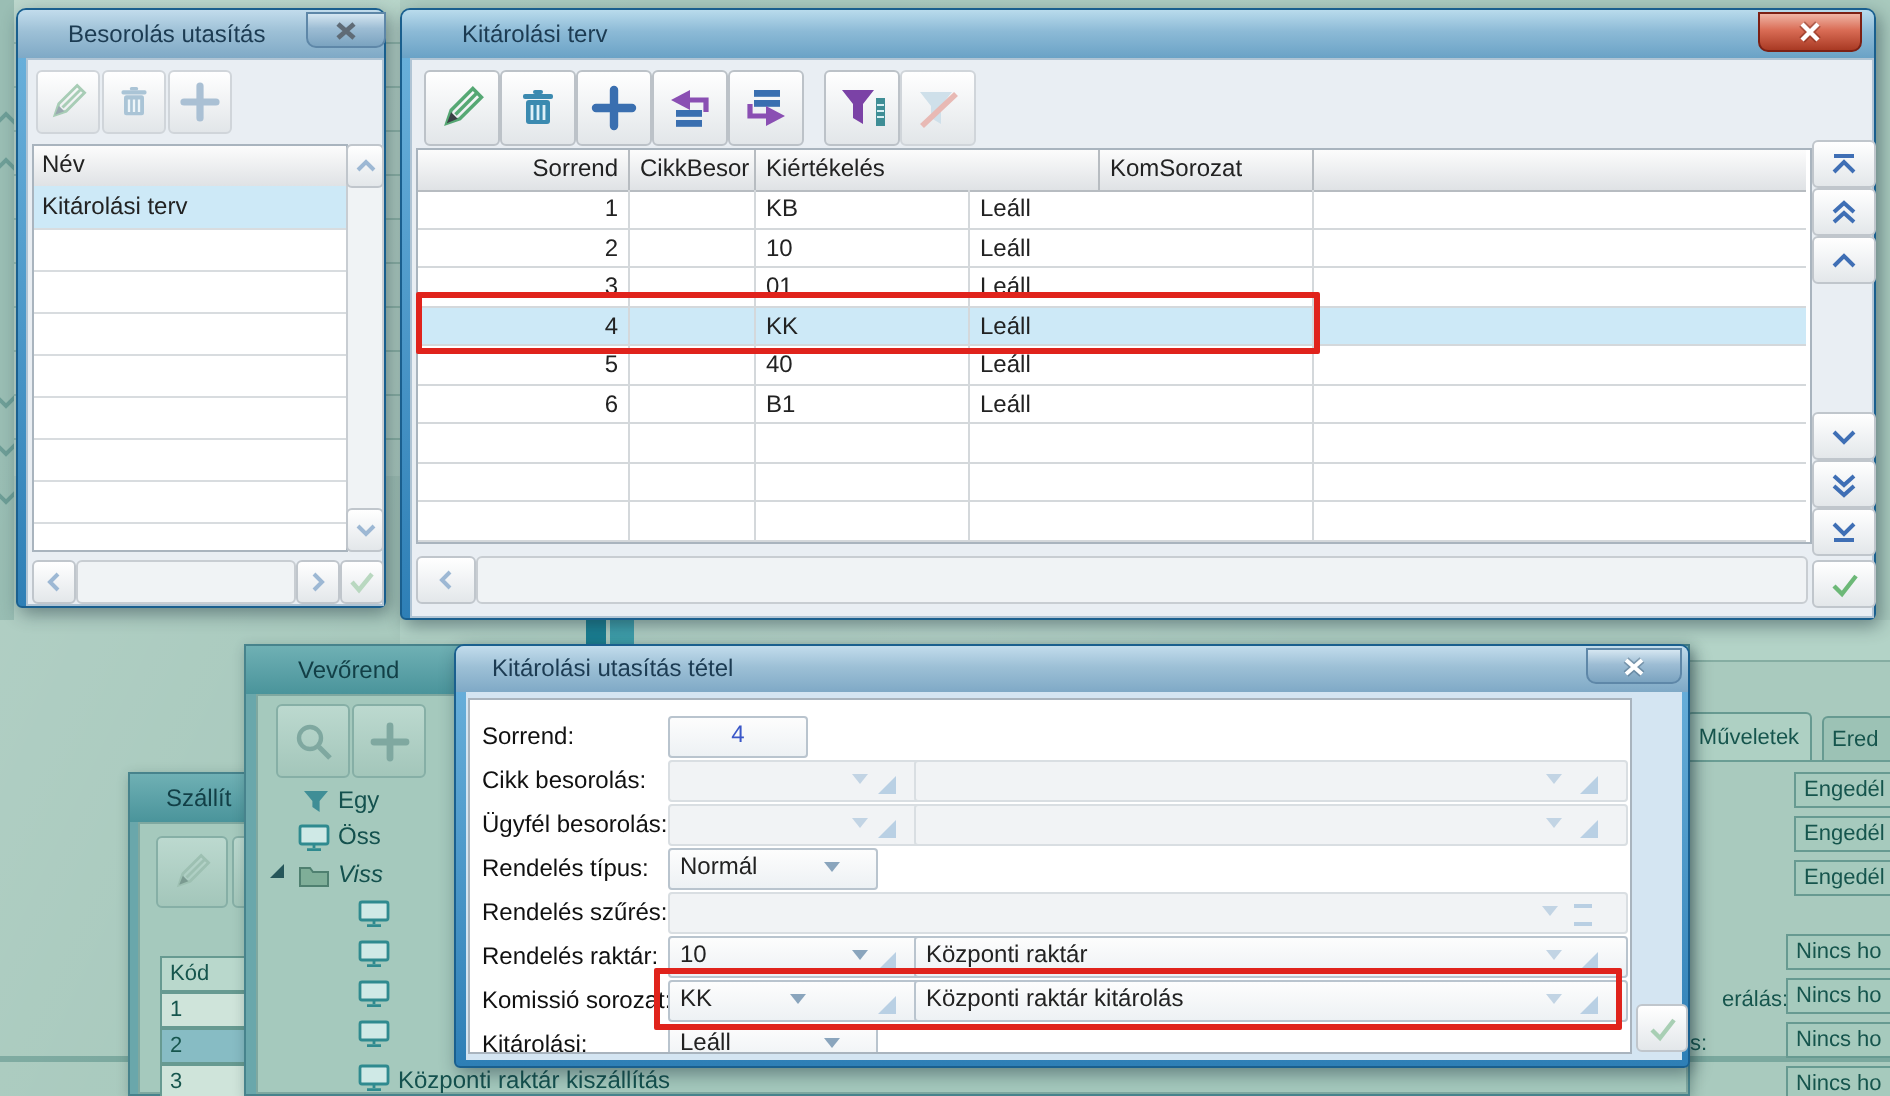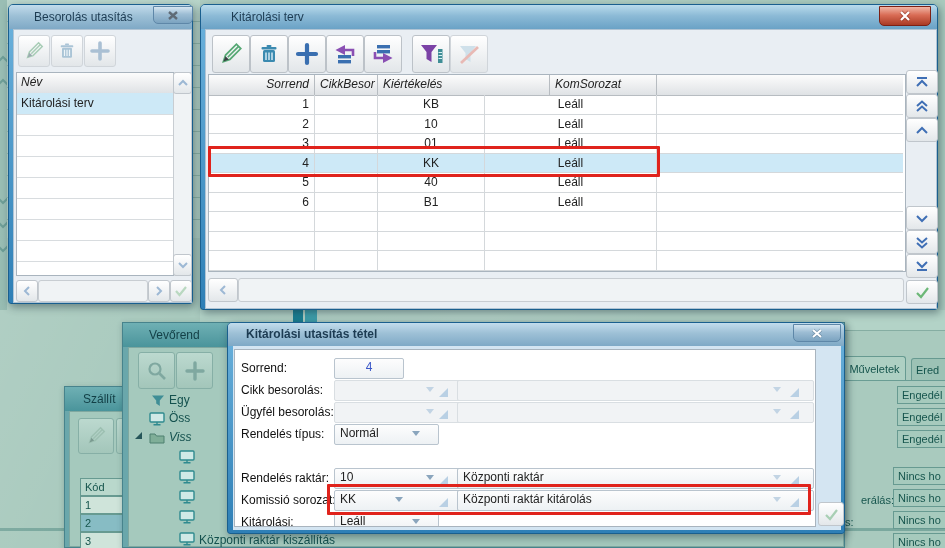--- a/index.html
+++ b/index.html
@@ -18,27 +18,27 @@
   .closebtn{position:absolute;border-radius:0 0 5px 5px;border:1px solid #5e87a8;
     background:linear-gradient(#d5e6f1,#9dbdd4 45%,#7ba3c0);display:flex;align-items:center;justify-content:center;}
   .closebtn.red{border-color:#7c2014;background:linear-gradient(#f0b5a5,#d96c55 45%,#a93a24);}
   
   .tbtn{position:absolute;border:1px solid #bcc2c8;border-radius:3px;background:linear-gradient(#ffffff,#e2e6e9);
     display:flex;align-items:center;justify-content:center;}
   .tbtn.dis{border-color:#d0d5da;}
   
   .panel{position:absolute;background:#fff;border:1px solid #a9b4be;overflow:hidden;}
   .hdr{position:absolute;background:linear-gradient(#fcfcfc,#dfe2e5);border-bottom:1px solid #b7bcc1;
-    font-size:12px;color:#222;line-height:19px;font-style:italic;}
+    font-size:12px;color:#222;line-height:19px;}
   .lrow{position:absolute;left:0;right:0;height:21px;border-bottom:1px solid #d8dcdf;font-size:12px;
     color:#222;line-height:20px;}
   .sel{background:#cde9f7;}
   .trow{position:absolute;left:0;height:19.5px;display:flex;}
   .tc{box-sizing:border-box;border-right:1px solid #d4d8db;border-bottom:1px solid #d4d8db;
-    font-size:12px;color:#222;line-height:19px;padding:0 5px;overflow:hidden;white-space:nowrap;text-align:center;}
+    font-size:12px;color:#222;line-height:19px;padding:0 5px;overflow:hidden;white-space:nowrap;}
   .thc{box-sizing:border-box;border-right:1px solid #b7bcc1;font-size:12px;color:#222;line-height:19px;padding:0 5px;}
   .c1{width:106px;text-align:right;} .c2{width:63px;} .c3{width:107px;} .c4{width:172px;} .c5{width:246px;border-right:none;}
   
   .navbtn{position:absolute;border:1px solid #c0c6cc;border-radius:3px;background:linear-gradient(#ffffff,#e3e7ea);
     display:flex;align-items:center;justify-content:center;}
   .track{position:absolute;background:#f0f3f5;border:1px solid #c8cdd2;border-radius:3px;}
   
   .frow{position:absolute;left:0;right:0;height:20px;}
   .flabel{position:absolute;left:6px;top:3px;font-size:12px;color:#111;white-space:nowrap;}
   .fld{position:absolute;top:0;height:19px;border:1px solid #b9c4ce;border-radius:2px;
@@ -426,21 +426,21 @@
         <svg width="8" height="12">
             <path d="M6 2 L2 6 L6 10" fill="none" stroke="#9db8d4" stroke-width="2"></path>
           </svg>
       </div>
       <div class="track" style="left:32px;top:248px;width:664px;height:22px;"></div>
     </div>
   </div>
 
   <div class="win z20" style="left:227px;top:322px;width:618px;height:212px;">
     <div class="tbar inact" style="height:23px;"></div>
-    <div class="ttxt" style="left:18px;top:4px;font-weight:bold;">Kitárolási utasítás tétel</div>
+    <div class="ttxt" style="left:18px;top:4px;">Kitárolási utasítás tétel</div>
     <div class="closebtn" style="left:565px;top:1px;width:46px;height:16px;">
       <svg width="14" height="11">
           <path d="M3 2 L11 9 M11 2 L3 9" stroke="#3a566e" stroke-width="3.6" opacity=".4"></path>
           <path d="M3 2 L11 9 M11 2 L3 9" stroke="#fff" stroke-width="2"></path>
         </svg>
     </div>
     <div class="wbody" style="left:5px;top:23px;width:608px;height:184px;background:#d4e5f2;border:none;">
       <div class="panel" style="left:1px;top:3px;width:580px;height:176px;background:#fff;">
         <div class="frow" style="top:8px;">
           <span class="flabel">Sorrend:</span>
@@ -462,20 +462,26 @@
           <div class="corner" style="left:204px;right:auto;top:8px;"></div>
           <div class="fld dis" style="left:222px;width:345px;"></div>
           <div class="darr pale" style="left:538px;"></div>
           <div class="corner" style="left:555px;right:auto;top:8px;"></div>
         </div>
         <div class="frow" style="top:74px;">
           <span class="flabel">Rendelés típus:</span>
           <div class="fld" style="left:99px;width:93px;">Normál</div>
           <div class="darr" style="left:177px;"></div>
         </div>
+        <div class="frow" style="top:96px;">
+          <span class="flabel">Rendelés szűrés:</span>
+          <div class="fld dis" style="left:99px;width:468px;"></div>
+          <div class="darr pale" style="left:536px;"></div>
+          <div class="eq" style="left:552px;right:auto;"></div>
+        </div>
         <div class="frow" style="top:118px;">
           <span class="flabel">Rendelés raktár:</span>
           <div class="fld" style="left:99px;width:116px;">10</div>
           <div class="darr" style="left:191px;"></div>
           <div class="corner" style="left:204px;right:auto;top:8px;"></div>
           <div class="fld" style="left:222px;width:345px;">Központi raktár</div>
           <div class="darr pale" style="left:538px;"></div>
           <div class="corner" style="left:555px;right:auto;top:8px;"></div>
         </div>
         <div class="frow" style="top:140px;">

